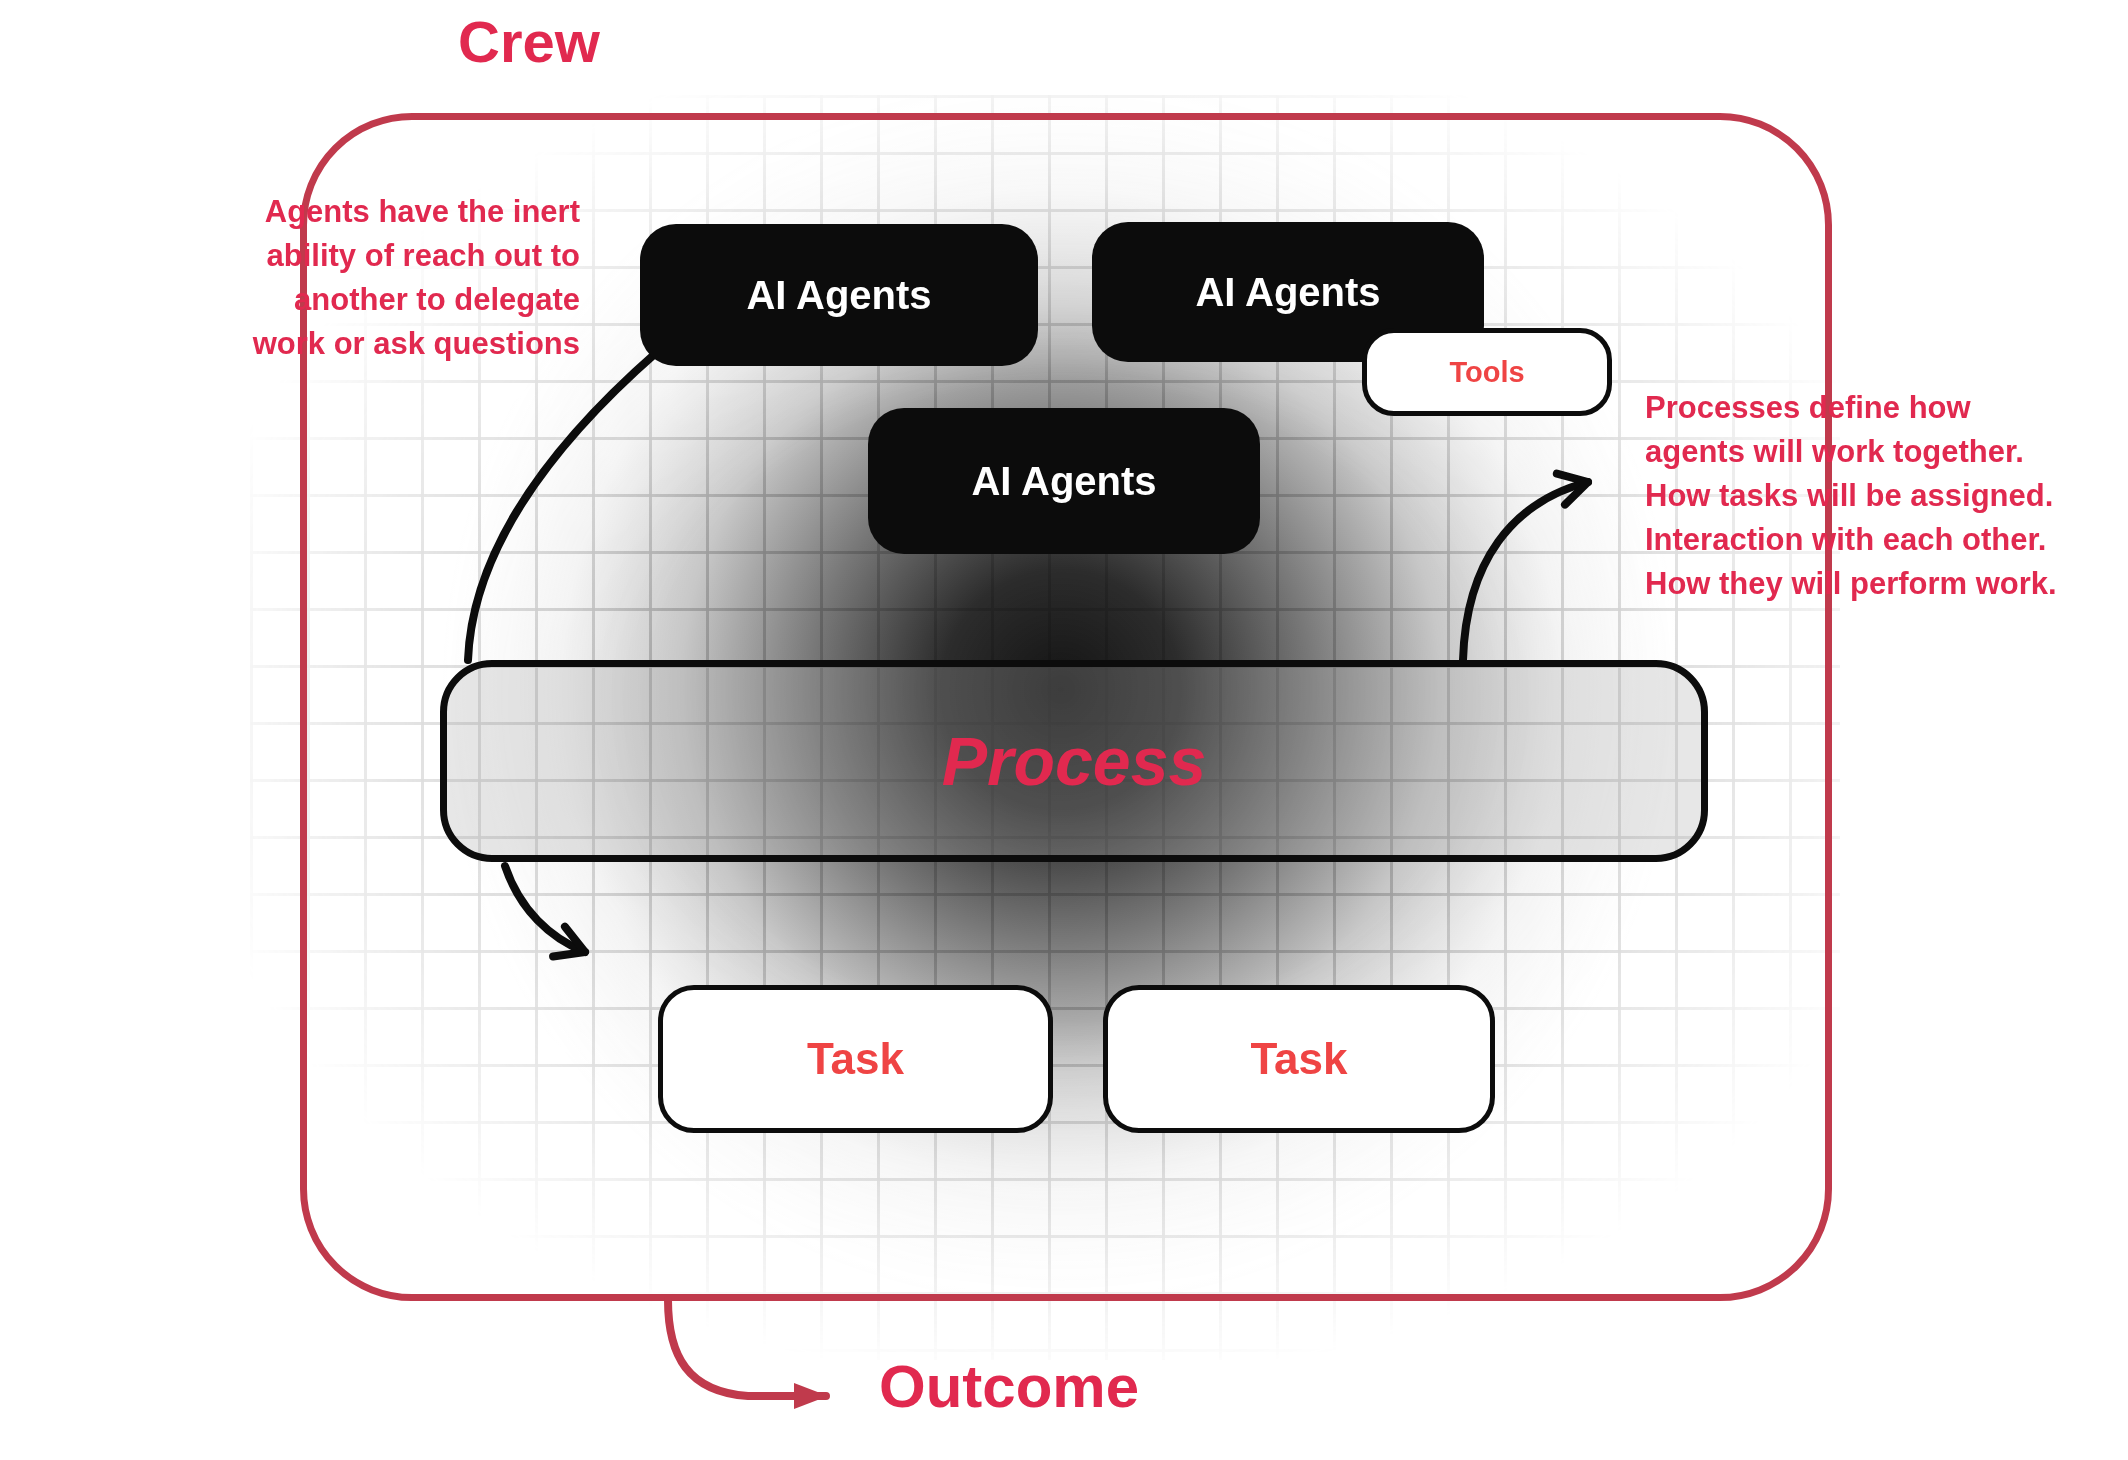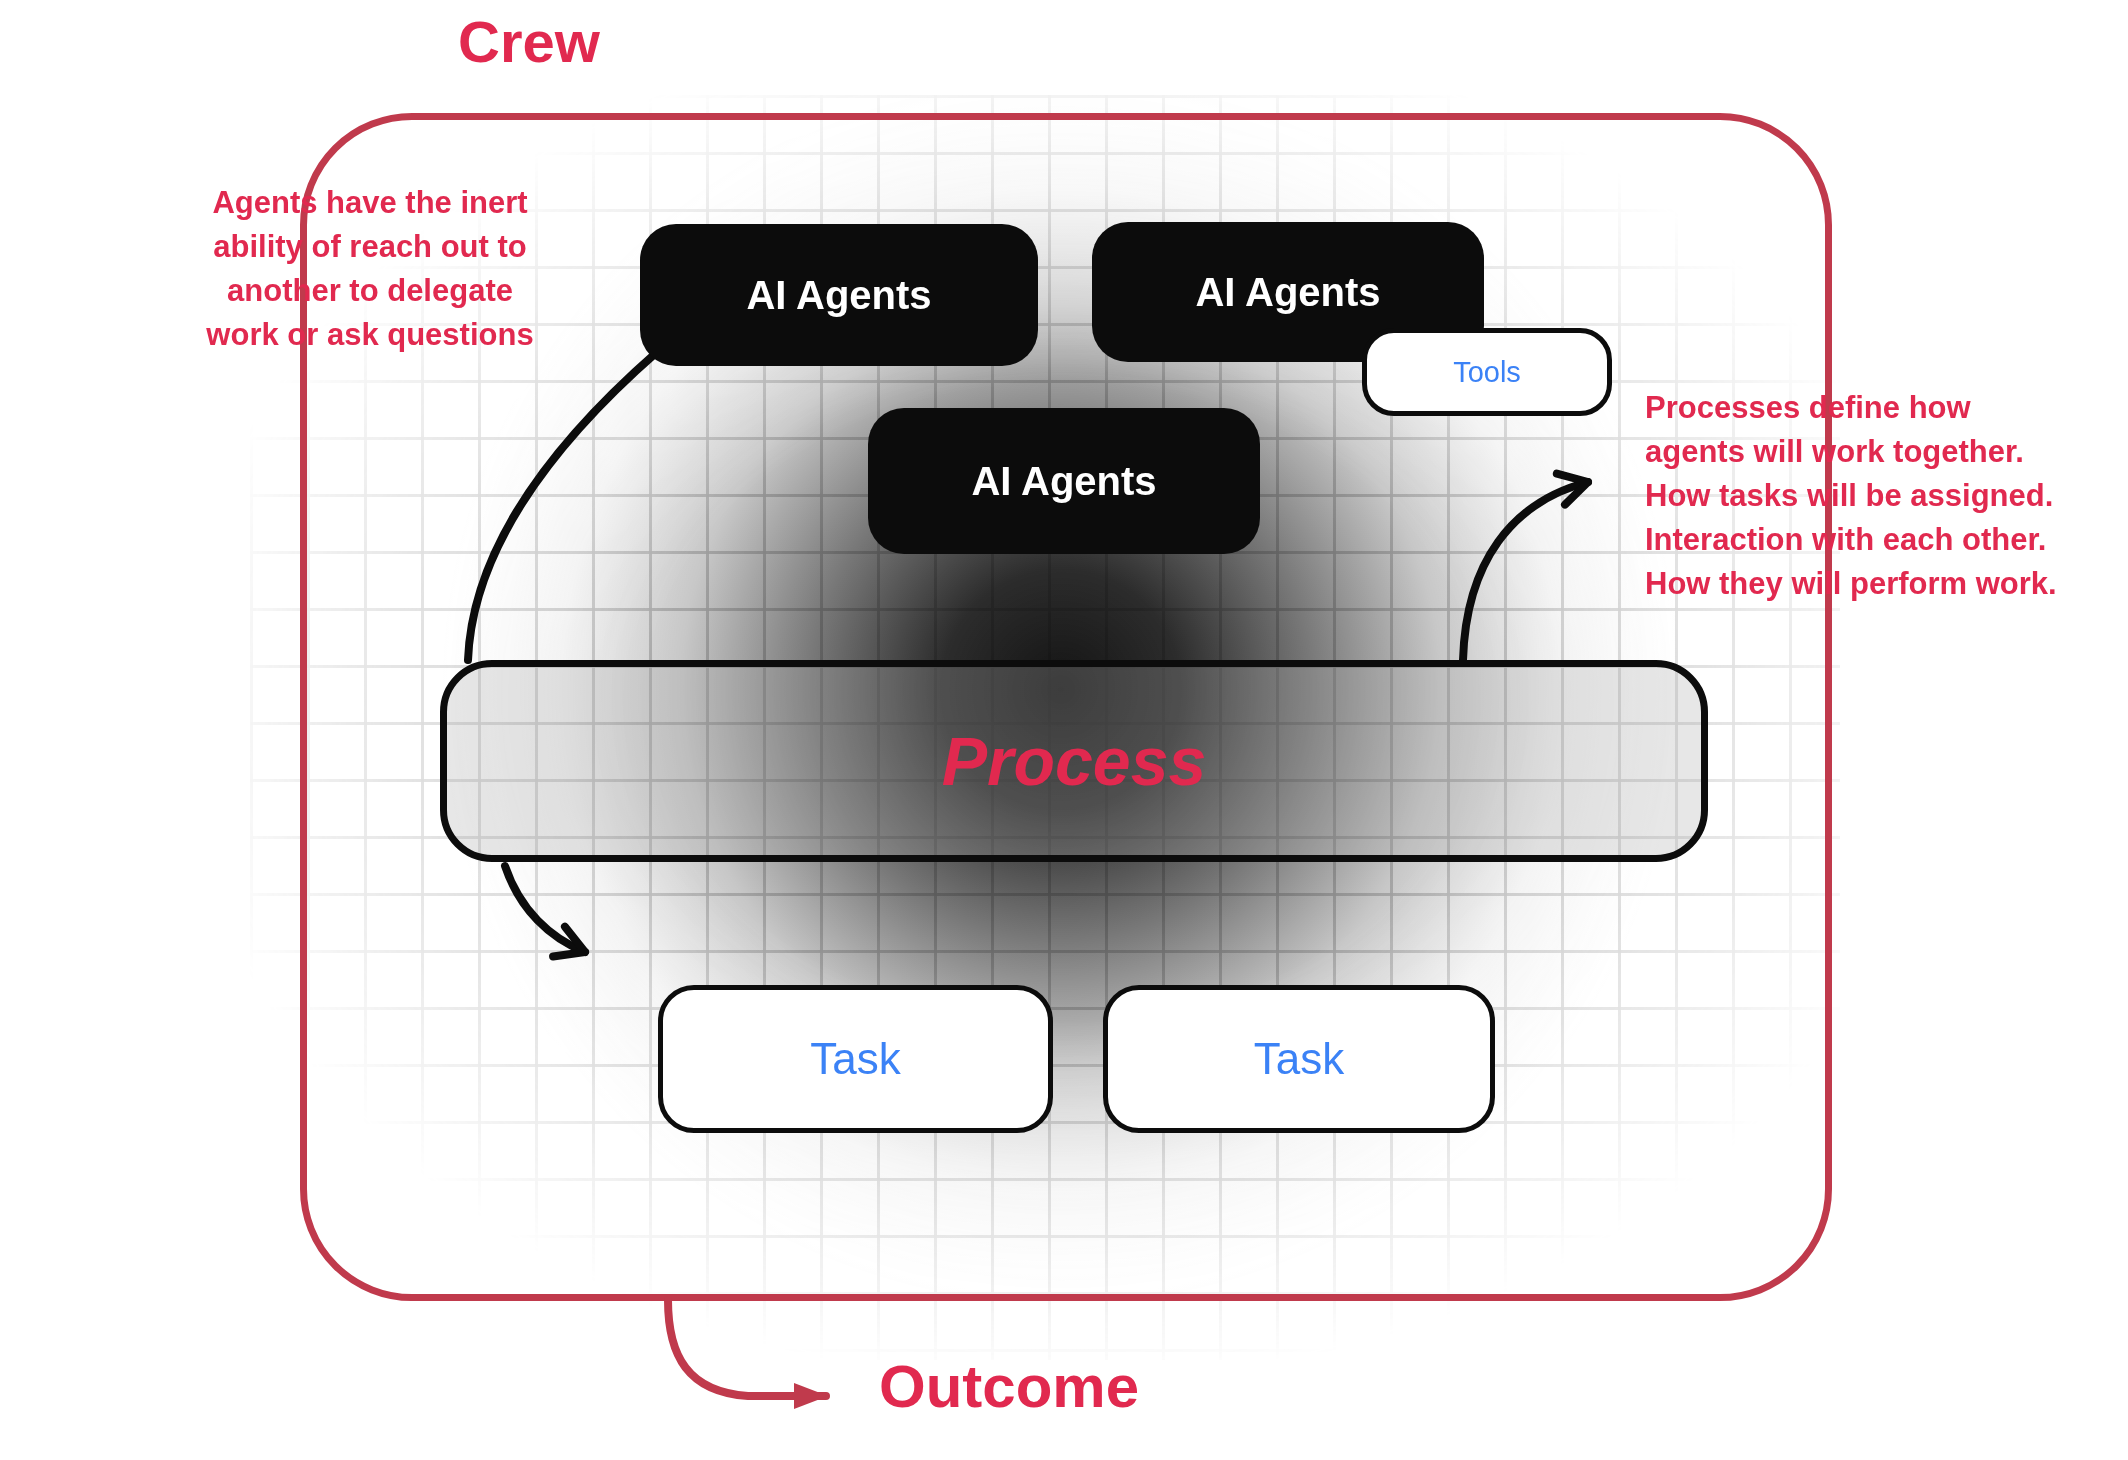--- a/index.html
+++ b/index.html
@@ -40,23 +40,23 @@
     border-radius:36px;
     color:#ffffff;
     display:flex;align-items:center;justify-content:center;
     font-weight:700;font-size:40px;
   }
   .white-box{
     position:absolute;
     background:#ffffff;
     border:5px solid #0c0c0c;
     border-radius:36px;
-    color:#3b82f6;
+    color:#ef4444;
     display:flex;align-items:center;justify-content:center;
-    font-weight:400;font-size:44px;
+    font-weight:700;font-size:44px;
     box-sizing:border-box;
   }
   #process-box{
     position:absolute;left:440px;top:660px;width:1268px;height:202px;
     border:7px solid #0c0c0c;
     border-radius:52px;
     background:rgba(170,170,170,0.28);
     display:flex;align-items:center;justify-content:center;
     box-sizing:border-box;
   }
@@ -138,21 +138,21 @@
   <div class="white-box" style="left:658px;top:985px;width:395px;height:148px;">
     <span>Task</span>
   </div>
 
   <div class="white-box" style="left:1103px;top:985px;width:392px;height:148px;">
     <span>Task</span>
   </div>
 
   <div id="crew-title">Crew</div>
 
-  <div class="annotation" style="left:160px;top:181px;width:420px;text-align:center;">Agents have the inert
+  <div class="annotation" style="left:160px;top:190px;width:420px;text-align:right;">Agents have the inert
 ability of reach out to
 another to delegate
 work or ask questions</div>
 
   <div class="annotation" style="left:1645px;top:386px;width:490px;text-align:left;">Processes define how
 agents will work together.
 How tasks will be assigned.
 Interaction with each other.
 How they will perform work.</div>
 

